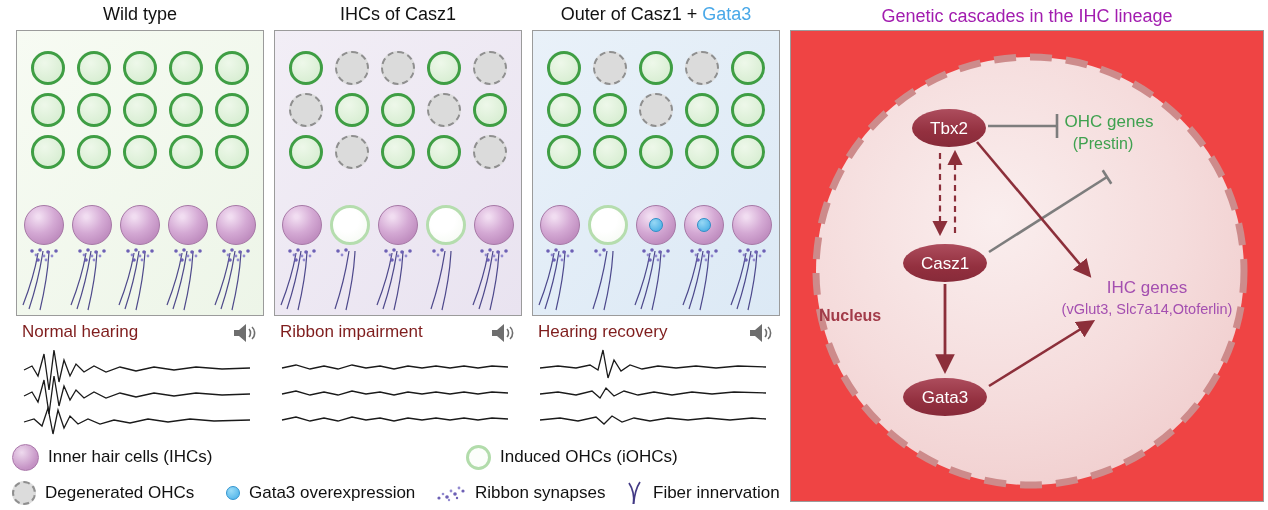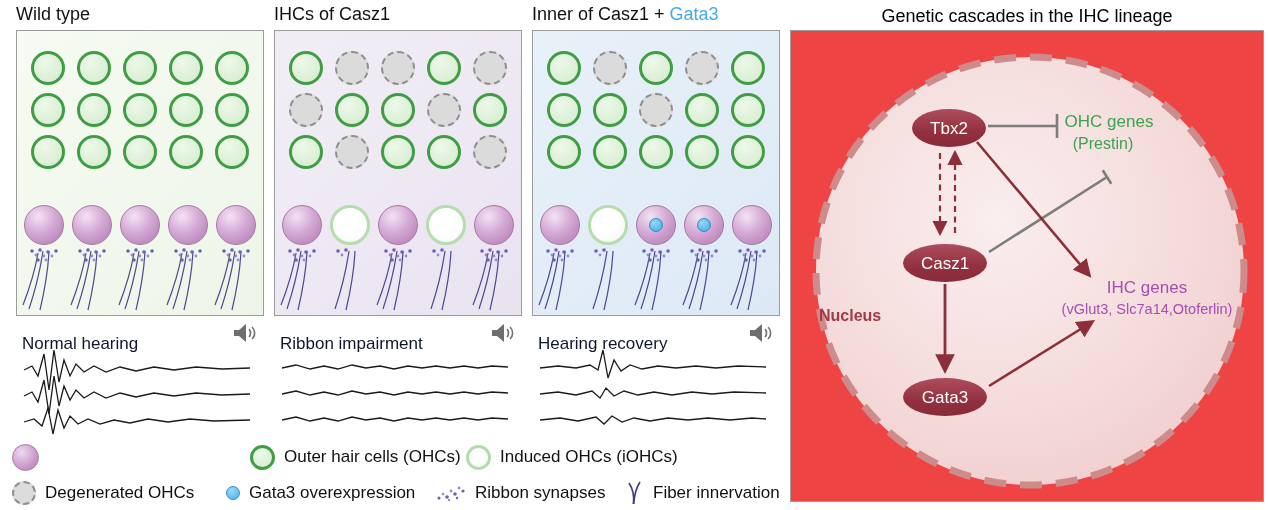--- a/index.html
+++ b/index.html
@@ -3,21 +3,21 @@
 <meta charset="utf-8">
 <style>
   * { margin:0; padding:0; box-sizing:border-box; }
   body { background:#ffffff; font-family:"Liberation Sans", sans-serif; }
   .fig { position:relative; width:1268px; height:510px; background:#ffffff; overflow:hidden; }
 
   
   .col { position:absolute; top:0; width:248px; height:440px; }
   .col0 { left:16px; } .col1 { left:274px; } .col2 { left:532px; }
 
-  .panel-title { position:absolute; top:4px; left:0; width:248px; 
+  .panel-title { position:absolute; top:4px; left:0; width:248px; text-align:center;
     font-size:18px; color:#111; white-space:nowrap; }
   .panel-title .accent { color:#49a8e8; }
 
   .panel { position:absolute; top:30px; left:0; width:248px; height:286px;
     border:1.5px solid #9b9b9b; padding-top:20px; overflow:hidden; }
 
   .ohc-row { display:flex; justify-content:center; gap:12px; margin-bottom:8px; }
   .cell { width:34px; height:34px; border-radius:50%; flex:0 0 auto; }
   .cell.ohc { background:radial-gradient(circle at 38% 32%, #eef8ea, #d2ebcc); border:3px solid #3f9e44; }
   .cell.deg { background:#dbdbdb; border:2px dashed #8f8f8f; }
@@ -27,38 +27,38 @@
   .bcell.ihc, .bcell.gata3 { background:radial-gradient(circle at 35% 28%, #f1ddf1 5%, #d4a9d4 45%, #bd8abd 80%, #b27fb2);
     border:1px solid #a678a6; }
   .bcell.iohc { background:radial-gradient(circle at 40% 35%, #ffffff 40%, #f3f8f0); border:3px solid #b5ddae; }
   .gdot { position:absolute; left:50%; top:50%; transform:translate(-50%,-50%);
     width:14px; height:14px; border-radius:50%;
     background:radial-gradient(circle at 35% 30%, #97d8f5, #3fa8e3); border:1px solid #2d8fc6; }
 
   .fibers { position:absolute; left:0; top:216px; }
 
   .hearing-row { position:absolute; top:322px; left:0; width:248px; height:24px; }
-  .hearing-label { position:absolute; left:6px; top:12px; font-size:17px; color:#0f172a; white-space:nowrap; }
+  .hearing-label { position:absolute; left:6px; top:0; font-size:17px; color:#7f1d1d; white-space:nowrap; }
   .speaker { position:absolute; right:6px; top:0; }
 
   .waves { position:absolute; top:346px; left:6px; }
 
   
   .legend-item { position:absolute; display:flex; align-items:center; gap:9px;
     font-size:17px; color:#111; white-space:nowrap; height:30px; }
   .sw { flex:0 0 auto; border-radius:50%; }
   .sw-ihc { width:27px; height:27px; background:radial-gradient(circle at 35% 30%, #eedaee, #c796c7 65%, #b783b7); border:1px solid #aa77aa; }
   .sw-ohc { width:25px; height:25px; background:radial-gradient(circle at 38% 32%, #eef8ea, #d2ebcc); border:3px solid #3f9e44; }
   .sw-iohc { width:25px; height:25px; background:#fcfefb; border:3px solid #b2dcab; }
   .sw-deg { width:24px; height:24px; background:#dcdcdc; border:2px dashed #8f8f8f; }
   .sw-gata3 { width:14px; height:14px; background:radial-gradient(circle at 35% 30%, #9adcf7, #45aee8); border:1px solid #2f93cf; }
 
   
   .right-title { position:absolute; left:790px; top:6px; width:474px; text-align:center;
-    font-size:18px; color:#000000; }
+    font-size:18px; color:#a21caf; }
   .right-panel { position:absolute; left:790px; top:30px; width:474px; height:472px;
     border:1.5px solid #9b9b9b; background:#ef4444; }
   text { font-family:"Liberation Sans", sans-serif; }
 </style>
 </head>
 <body>
 
 <div class="fig">
 
   <div class="col col0">
@@ -259,21 +259,21 @@
       </svg>
     </div>
     <svg class="waves" width="232" height="92" viewBox="0 0 232 92">
       <path fill="none" stroke="#1a1a1a" stroke-width="1.3" d="M2,22 L16,19 L30,23 L44,20 L58,23 L72,19 L86,22 L100,20 L114,23 L128,20 L142,22 L156,20 L170,22 L184,20 L198,22 L212,20 L228,21"></path>
       <path fill="none" stroke="#1a1a1a" stroke-width="1.3" d="M2,48 L16,45 L30,49 L44,46 L58,49 L72,45 L86,48 L100,46 L114,49 L128,46 L142,48 L156,46 L170,48 L184,46 L198,48 L212,46 L228,47"></path>
       <path fill="none" stroke="#1a1a1a" stroke-width="1.3" d="M2,74 L16,71 L30,75 L44,72 L58,75 L72,71 L86,74 L100,72 L114,75 L128,72 L142,74 L156,72 L170,74 L184,72 L198,74 L212,72 L228,73"></path>
     </svg>
   </div>
 
   <div class="col col2">
-    <div class="panel-title"><span>Inner of Casz1 + </span><span class="accent">Gata3</span></div>
+    <div class="panel-title"><span>Outer of Casz1 + </span><span class="accent">Gata3</span></div>
     <div class="panel" style="background: linear-gradient(135deg, rgb(233, 241, 249), rgb(220, 233, 245));">
         <div class="ohc-row">
           <div class="cell ohc"></div>
           <div class="cell deg"></div>
           <div class="cell ohc"></div>
           <div class="cell deg"></div>
           <div class="cell ohc"></div>
         </div>
         <div class="ohc-row">
           <div class="cell ohc"></div>
@@ -366,24 +366,21 @@
     </div>
     <svg class="waves" width="232" height="92" viewBox="0 0 232 92">
       <path fill="none" stroke="#1a1a1a" stroke-width="1.3" d="M2,22 L20,20 L38,22 L52,19 L60,24 L65,4 L70,32 L76,14 L83,25 L92,19 L104,23 L120,20 L138,22 L158,20 L178,22 L200,20 L228,21"></path>
       <path fill="none" stroke="#1a1a1a" stroke-width="1.3" d="M2,48 L20,46 L38,49 L54,45 L62,52 L68,42 L76,50 L86,45 L100,49 L116,46 L134,49 L154,46 L174,48 L196,46 L228,47"></path>
       <path fill="none" stroke="#1a1a1a" stroke-width="1.3" d="M2,74 L22,72 L40,75 L58,71 L66,78 L74,70 L84,76 L96,72 L112,75 L130,72 L150,74 L170,72 L192,74 L214,72 L228,73"></path>
     </svg>
   </div>
 
   <div class="legend-item" style="left:12px; top:442px;">
     <span class="sw sw-ihc"></span>
-  </div>
-  <div class="legend-item" style="left:250px; top:442px;">
-    <span class="sw sw-ohc"></span>
-    <span>Outer hair cells (OHCs)</span>
+    <span>Inner hair cells (IHCs)</span>
   </div>
   <div class="legend-item" style="left:466px; top:442px;">
     <span class="sw sw-iohc"></span>
     <span>Induced OHCs (iOHCs)</span>
   </div>
 
   <div class="legend-item" style="left:12px; top:478px;">
     <span class="sw sw-deg"></span>
     <span>Degenerated OHCs</span>
   </div>

